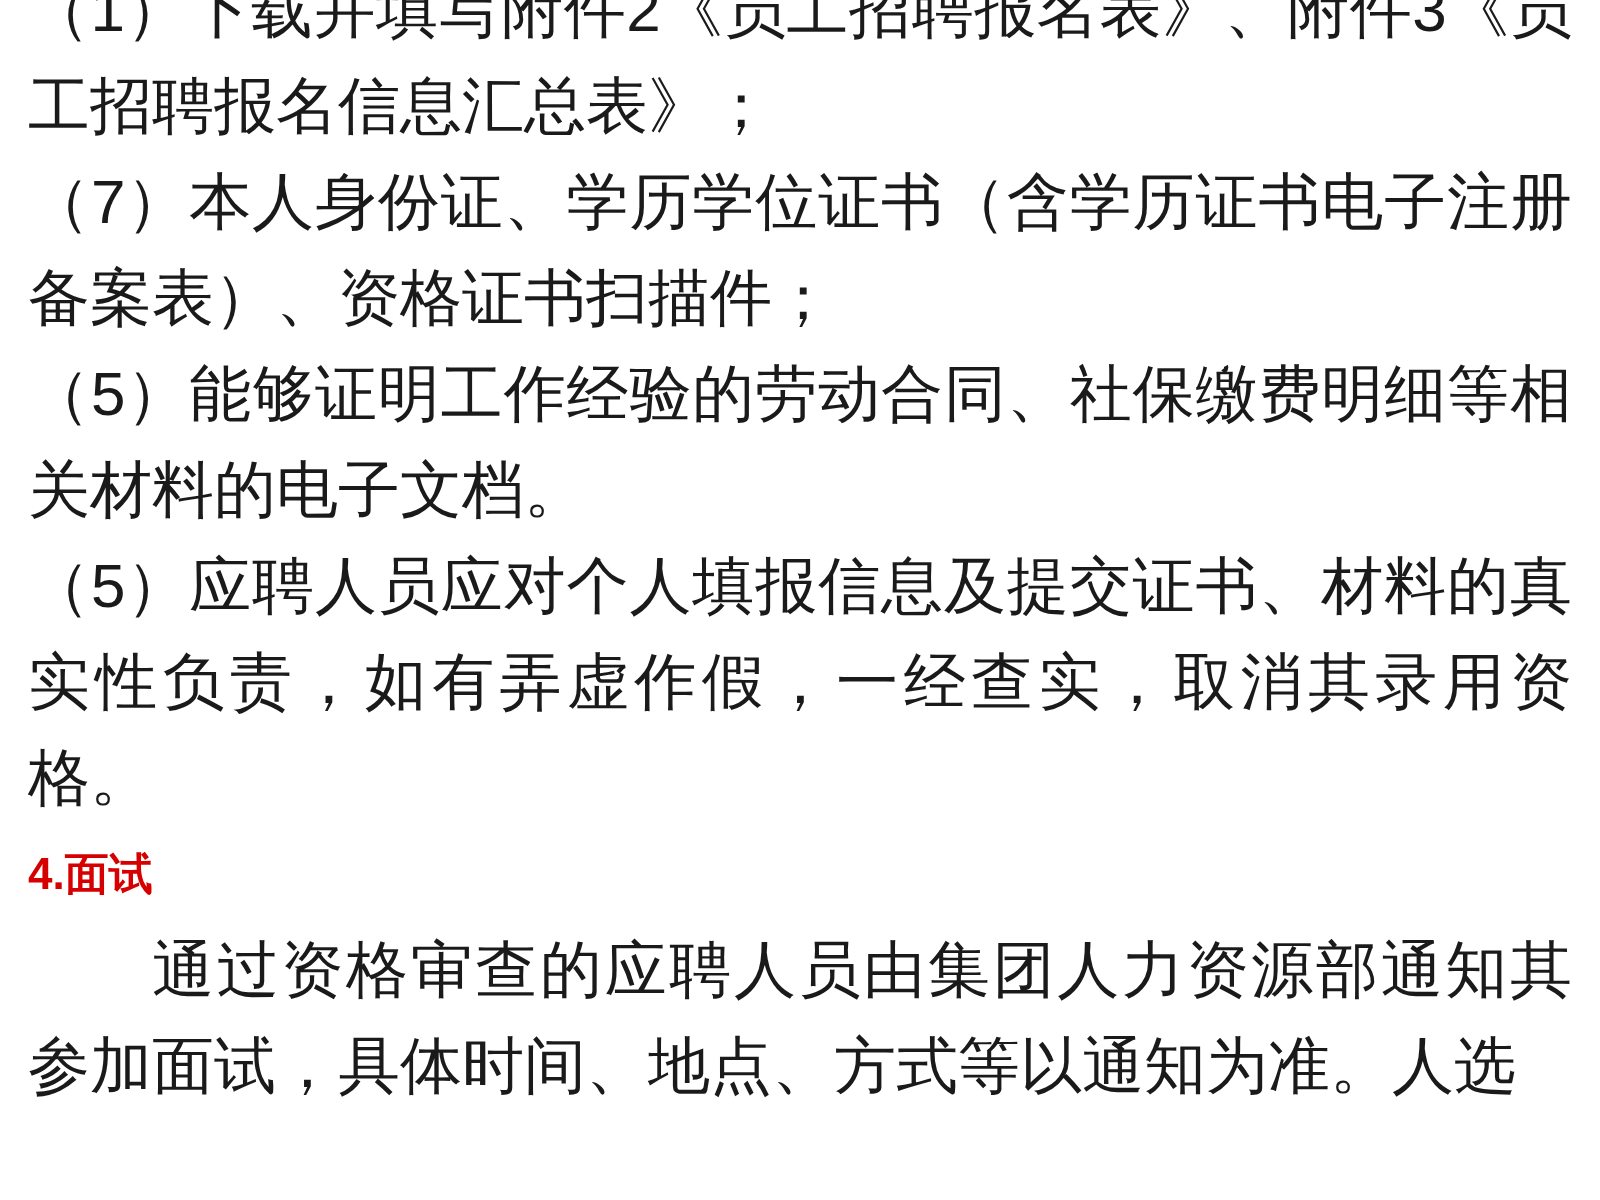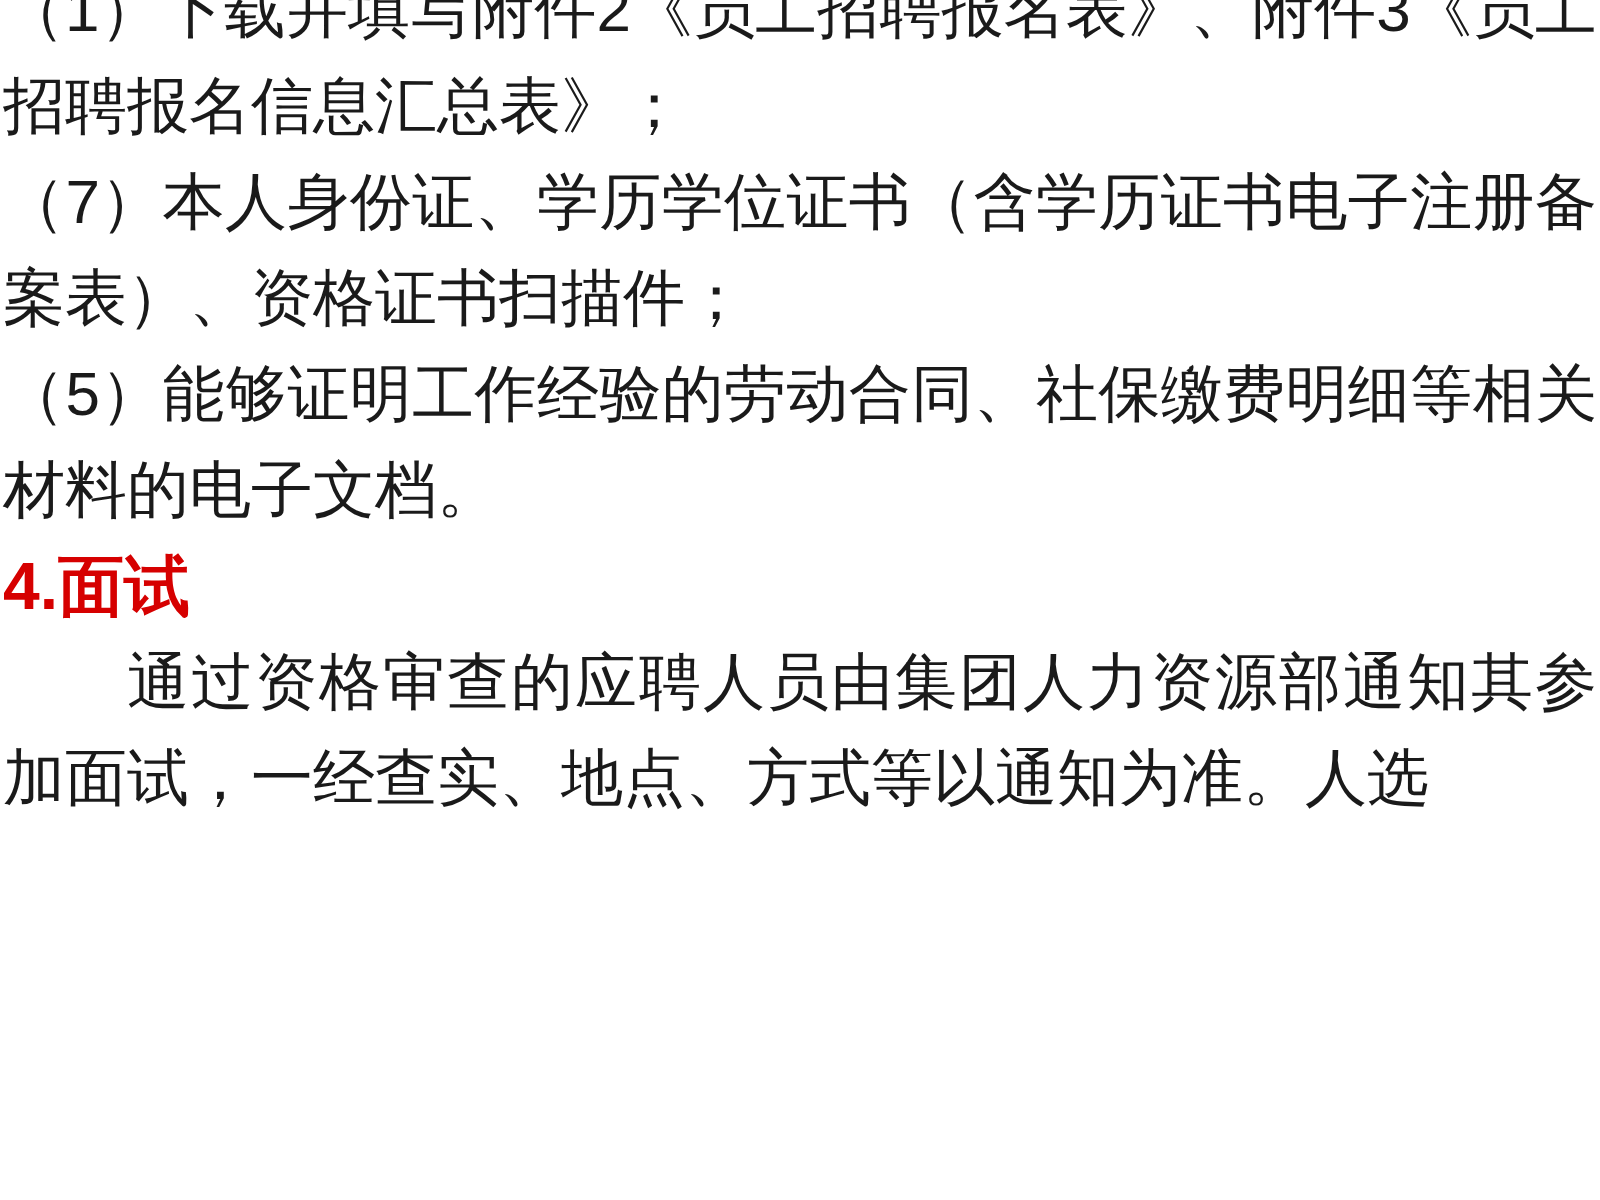--- a/index.html
+++ b/index.html
@@ -11,21 +11,21 @@
     width: 1600px;
     height: 1200px;
     overflow: hidden;
     font-family: "Liberation Sans", "DejaVu Sans", sans-serif;
   }
   .page {
     position: relative;
     width: 1600px;
     height: 1200px;
     box-sizing: border-box;
-    padding: 0 3px;
+    padding: 0 28px;
     background: #ffffff;
   }
   .doc-body {
     position: relative;
     top: -38px;
   }
   .para {
     font-size: 62px;
     line-height: 96px;
     color: #1a1a1a;
@@ -36,21 +36,21 @@
     white-space: pre-wrap;
     word-break: break-all;
   }
   .para.indent {
     text-indent: 0;
   }
   .para.indent2 {
     text-indent: 124px;
   }
   .heading {
-    font-size: 66px;
+    font-size: 44px;
     line-height: 96px;
     color: #d60000;
     font-weight: bold;
     margin: 0;
     white-space: pre-wrap;
   }
   .clip-top {
     overflow: hidden;
   }
 </style>
@@ -60,19 +60,20 @@
 <div class="page">
   <div class="doc-body">
 
     <div class="para indent clip-top">（1）下载并填写附件2《员工招聘报名表》、附件3《员工招聘报名信息汇总表》；</div>
 
     <div class="para indent">（7）本人身份证、学历学位证书（含学历证书电子注册备案表）、资格证书扫描件；</div>
 
 
     <div class="para indent">（5）能够证明工作经验的劳动合同、社保缴费明细等相关材料的电子文档。</div>
 
+    <div class="para indent">（5）应聘人员应对个人填报信息及提交证书、材料的真实性负责，如有弄虚作假，一经查实，取消其录用资格。</div>
 
     <div class="heading">4.面试</div>
 
-    <div class="para indent2">通过资格审查的应聘人员由集团人力资源部通知其参加面试，一经查实、地点、方式等以通知为准。人选</div>
+    <div class="para indent2">通过资格审查的应聘人员由集团人力资源部通知其参加面试，具体时间、地点、方式等以通知为准。人选</div>
 
   </div>
 </div>
 
 </body></html>

